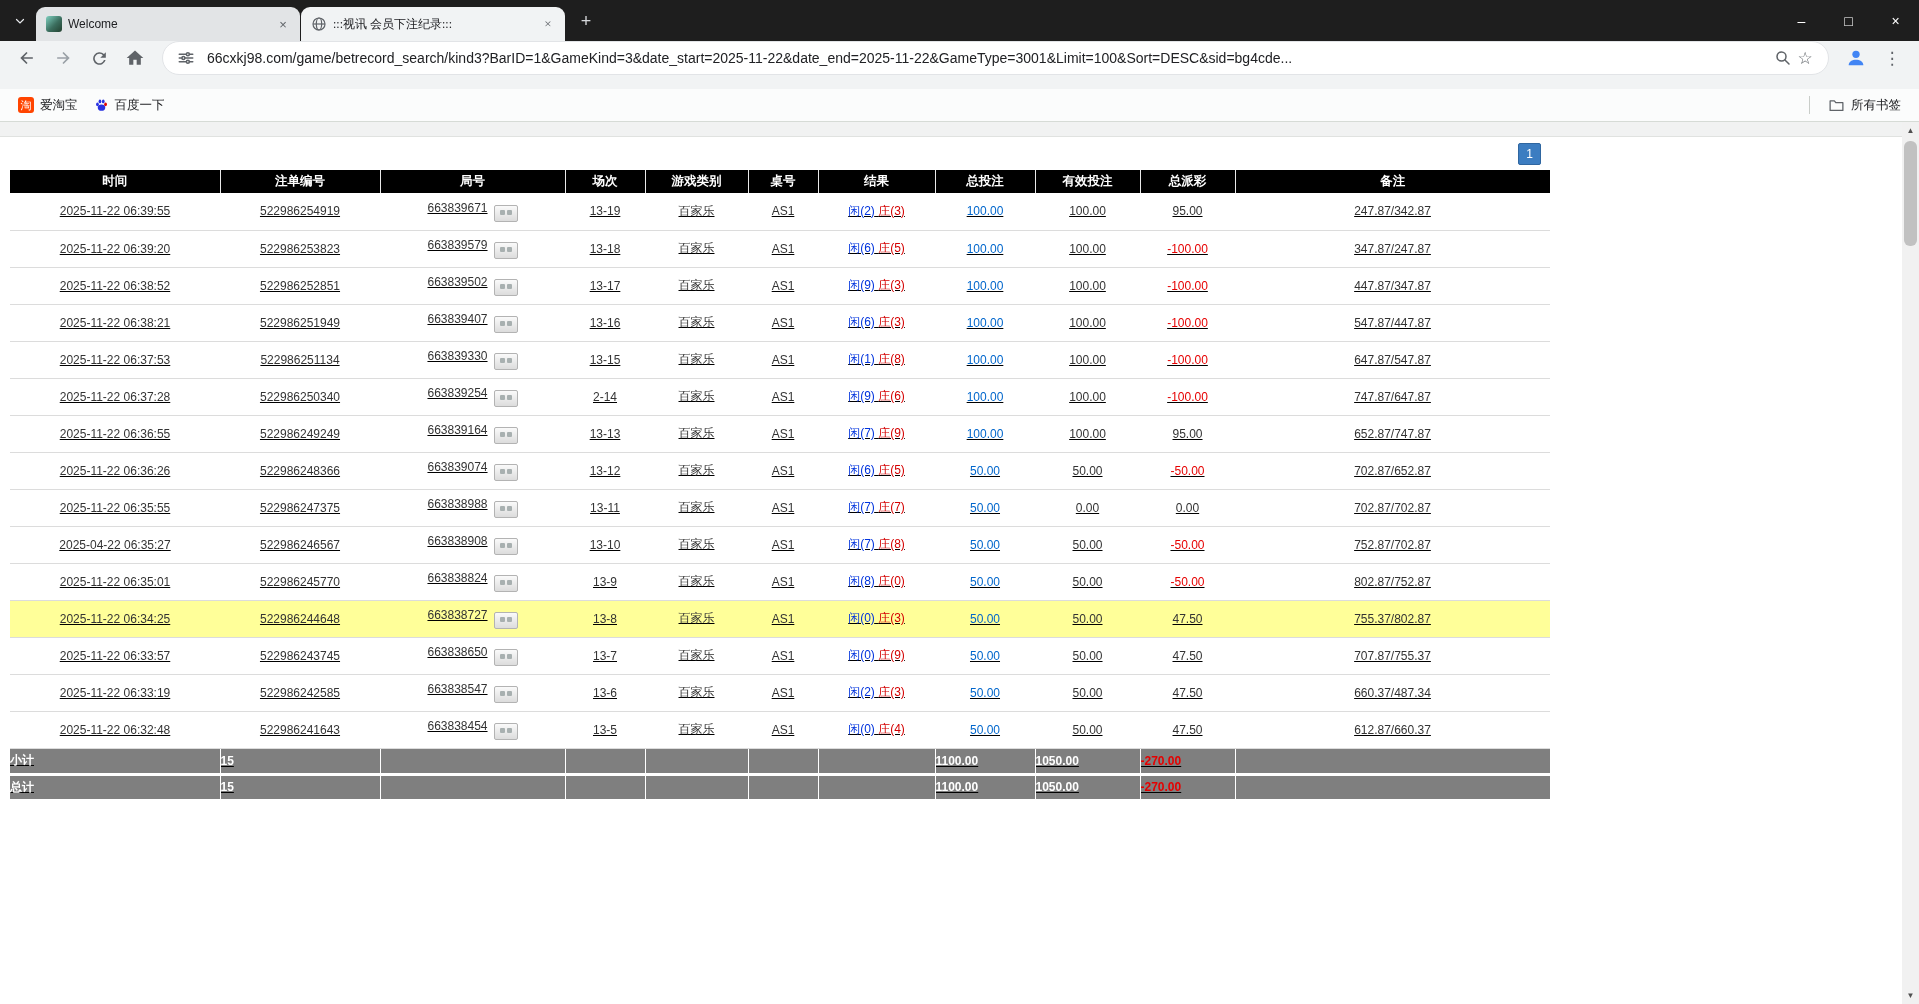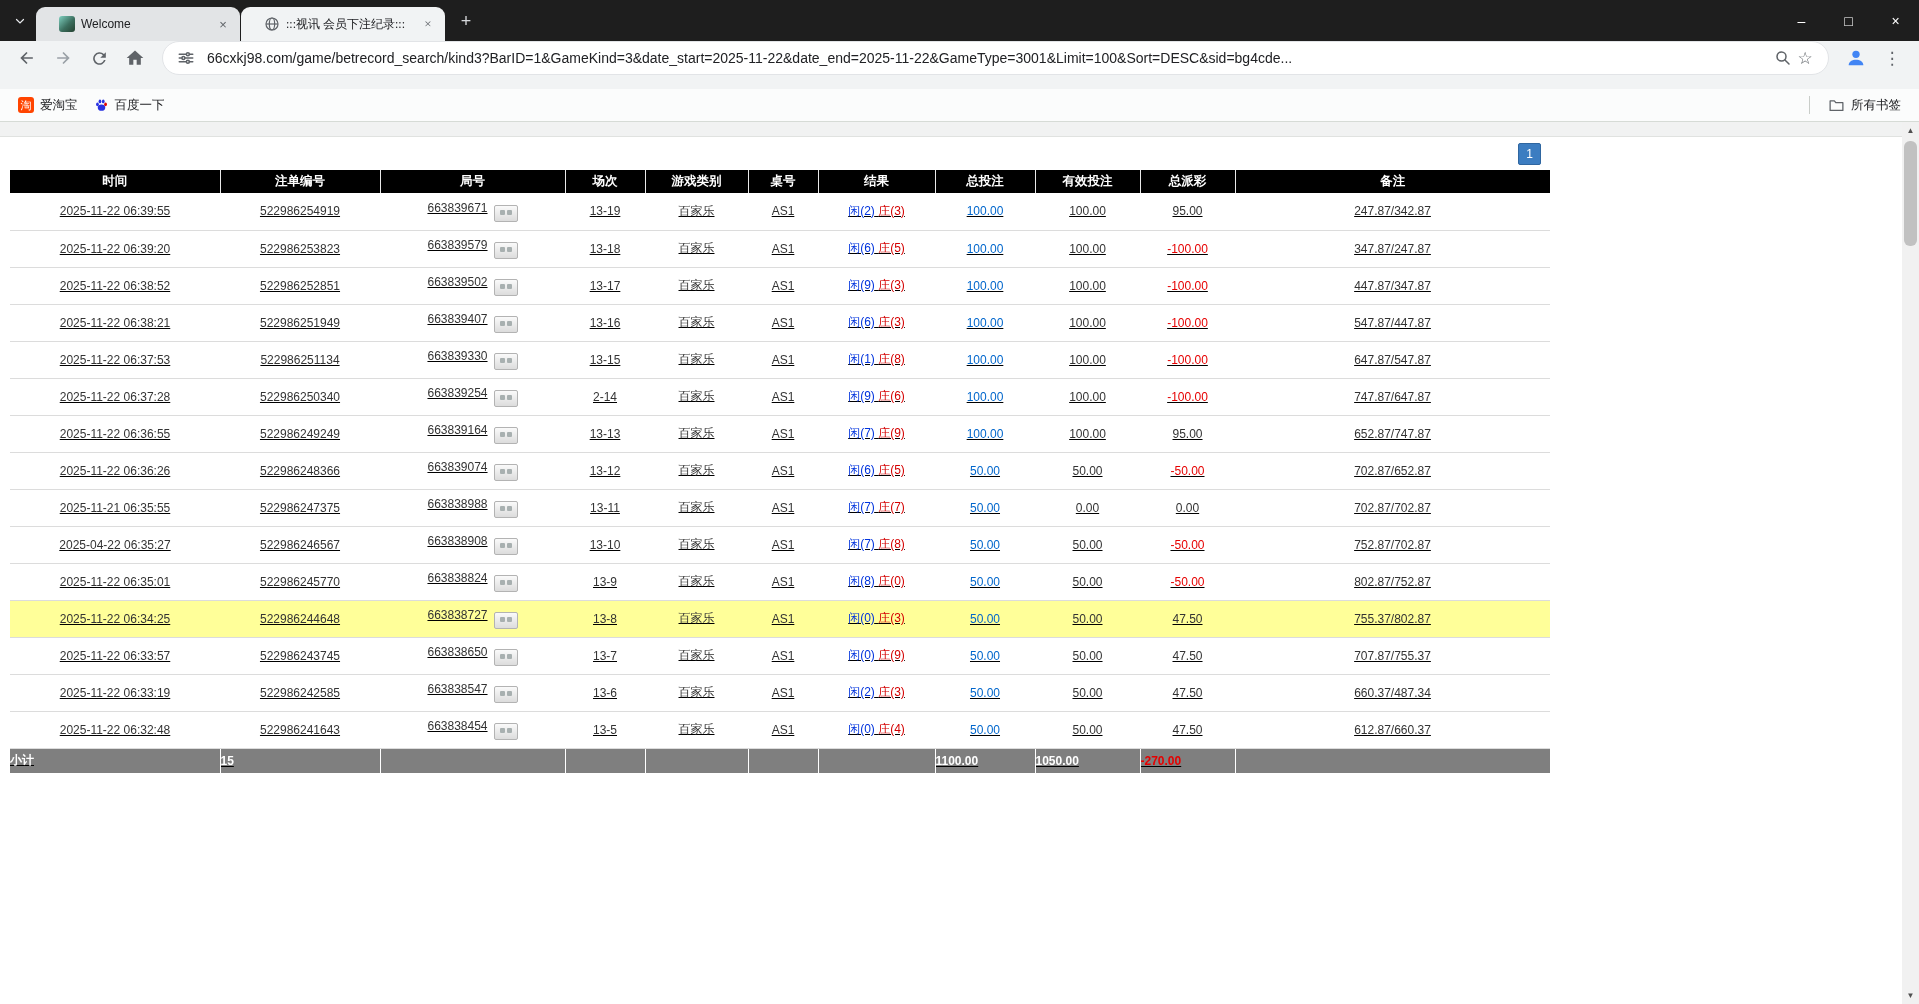--- a/index.html
+++ b/index.html
@@ -2,21 +2,21 @@
 <html><head>
 <meta charset="utf-8">
 <style>
   * { margin:0; padding:0; box-sizing:border-box; }
   body { font-family:"Liberation Sans","DejaVu Sans",sans-serif; background:#fff; }
   .window { width:1919px; height:1004px; position:relative; overflow:hidden; background:#fff; }
 
   
   .tabstrip { height:41px; background:#1e1e1e; display:flex; align-items:flex-end; position:relative; }
   .tab-search-btn { width:28px; height:28px; margin:0 2px 6px 6px; display:flex; align-items:center; justify-content:center; border-radius:50%; cursor:pointer; }
-  .tab { width:204px; height:34px; border-radius:9px 9px 0 0; display:flex; align-items:center; padding:0 8px 0 23px; margin-right:1px; cursor:pointer;justify-content:flex-end; }
+  .tab { width:264px; height:34px; border-radius:9px 9px 0 0; display:flex; align-items:center; padding:0 8px 0 10px; margin-right:1px; cursor:pointer;justify-content:flex-end; }
   .tab.inactive { background:#e2e4e6; }
   .tab.active { background:#f1f3f4;font-family:Liberation Serif, serif; }
   .tab-title { flex:1; font-size:12px; color:#202124; white-space:nowrap; overflow:hidden; text-overflow:ellipsis; margin:0 6px; }
   .tab-close { width:18px; height:18px; border-radius:50%; display:flex; align-items:center; justify-content:center; font-size:13px; color:#5f6368; cursor:pointer; }
   .favicon-img { width:16px; height:16px; border-radius:3px; background:linear-gradient(135deg,#7fd0c0 0%,#3b6e5e 55%,#23402f 100%); flex:none; }
   .new-tab-btn { width:28px; height:28px; margin:0 0 6px 6px; display:flex; align-items:center; justify-content:center; color:#d7d9dc; font-size:18px; border-radius:50%; cursor:pointer; }
   .win-controls { position:absolute; right:0; top:0; height:41px; display:flex; }
   .win-btn { width:47px; height:100%; display:flex; align-items:center; justify-content:center; color:#ffffff; font-size:14px; cursor:pointer; }
 
   
@@ -308,21 +308,21 @@
             <td>13-12</td>
             <td>百家乐</td>
             <td>AS1</td>
             <td><span class="res-player">闲(6)</span> <span class="res-banker">庄(5)</span></td>
             <td class="blue">50.00</td>
             <td>50.00</td>
             <td class="neg">-50.00</td>
             <td>702.87/652.87</td>
           </tr>
           <tr>
-            <td>2025-11-21 06:35:55</td>
+            <td>2025-11-22 06:35:55</td>
             <td>522986247375</td>
             <td><span>663838988</span><span class="replay-icon"><i></i><i></i></span></td>
             <td>13-11</td>
             <td>百家乐</td>
             <td>AS1</td>
             <td><span class="res-player">闲(7)</span> <span class="res-banker">庄(7)</span></td>
             <td class="blue">50.00</td>
             <td>0.00</td>
             <td>0.00</td>
             <td>702.87/702.87</td>
@@ -413,20 +413,33 @@
             <td></td>
             <td></td>
             <td></td>
             <td></td>
             <td></td>
             <td>1100.00</td>
             <td>1050.00</td>
             <td class="neg-foot">-270.00</td>
             <td></td>
           </tr>
+          <tr class="foot-row">
+            <td>总计</td>
+            <td>15</td>
+            <td></td>
+            <td></td>
+            <td></td>
+            <td></td>
+            <td></td>
+            <td>1100.00</td>
+            <td>1050.00</td>
+            <td class="neg-foot">-270.00</td>
+            <td></td>
+          </tr>
         </tbody>
     </table>
   </div>
 
   <div class="scrollbar">
     <div class="sb-arrow">▲</div>
     <div class="sb-thumb"></div>
     <div class="sb-arrow down">▼</div>
   </div>
 

